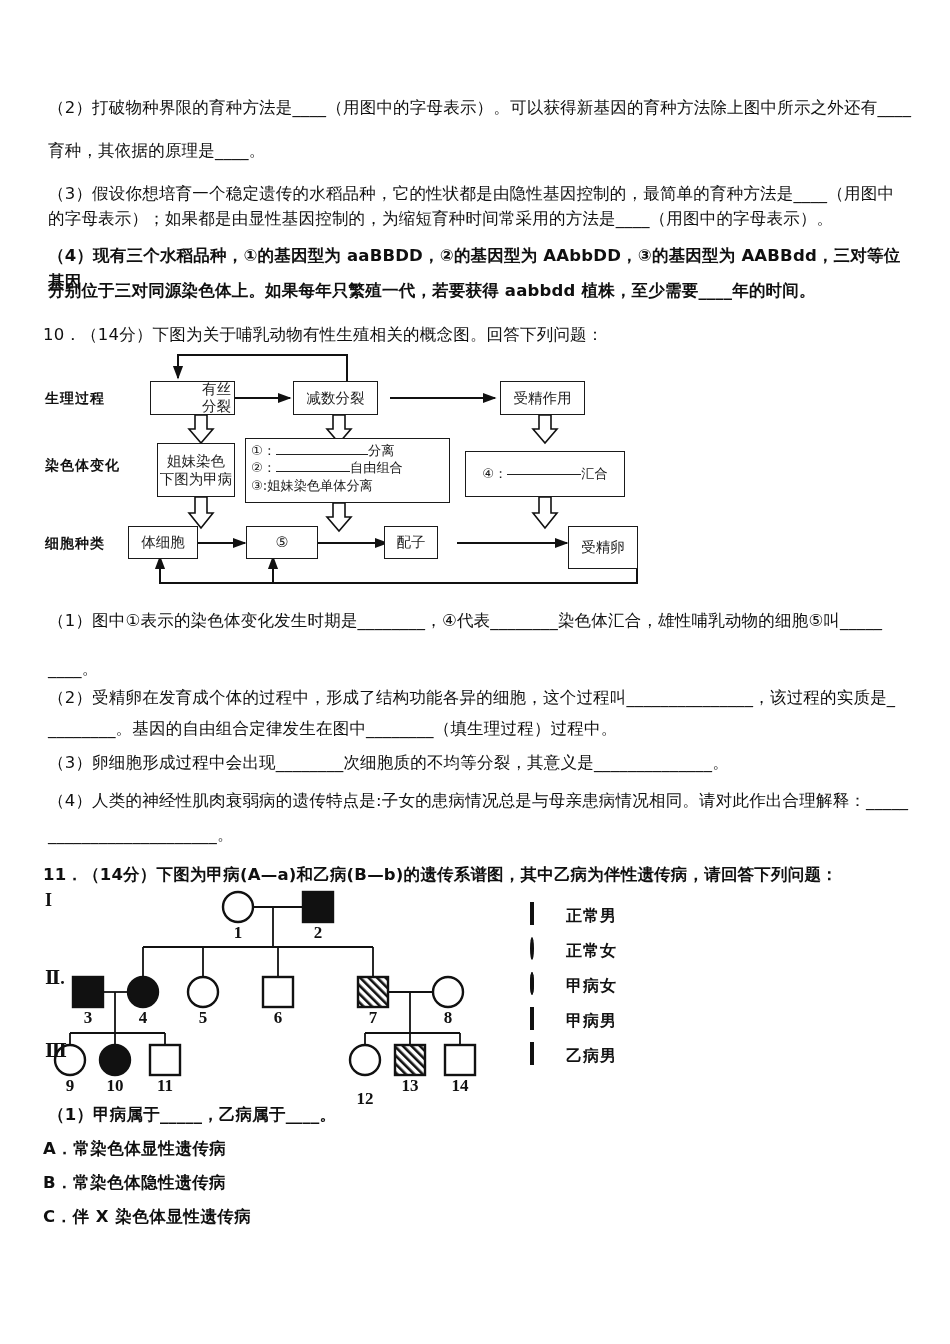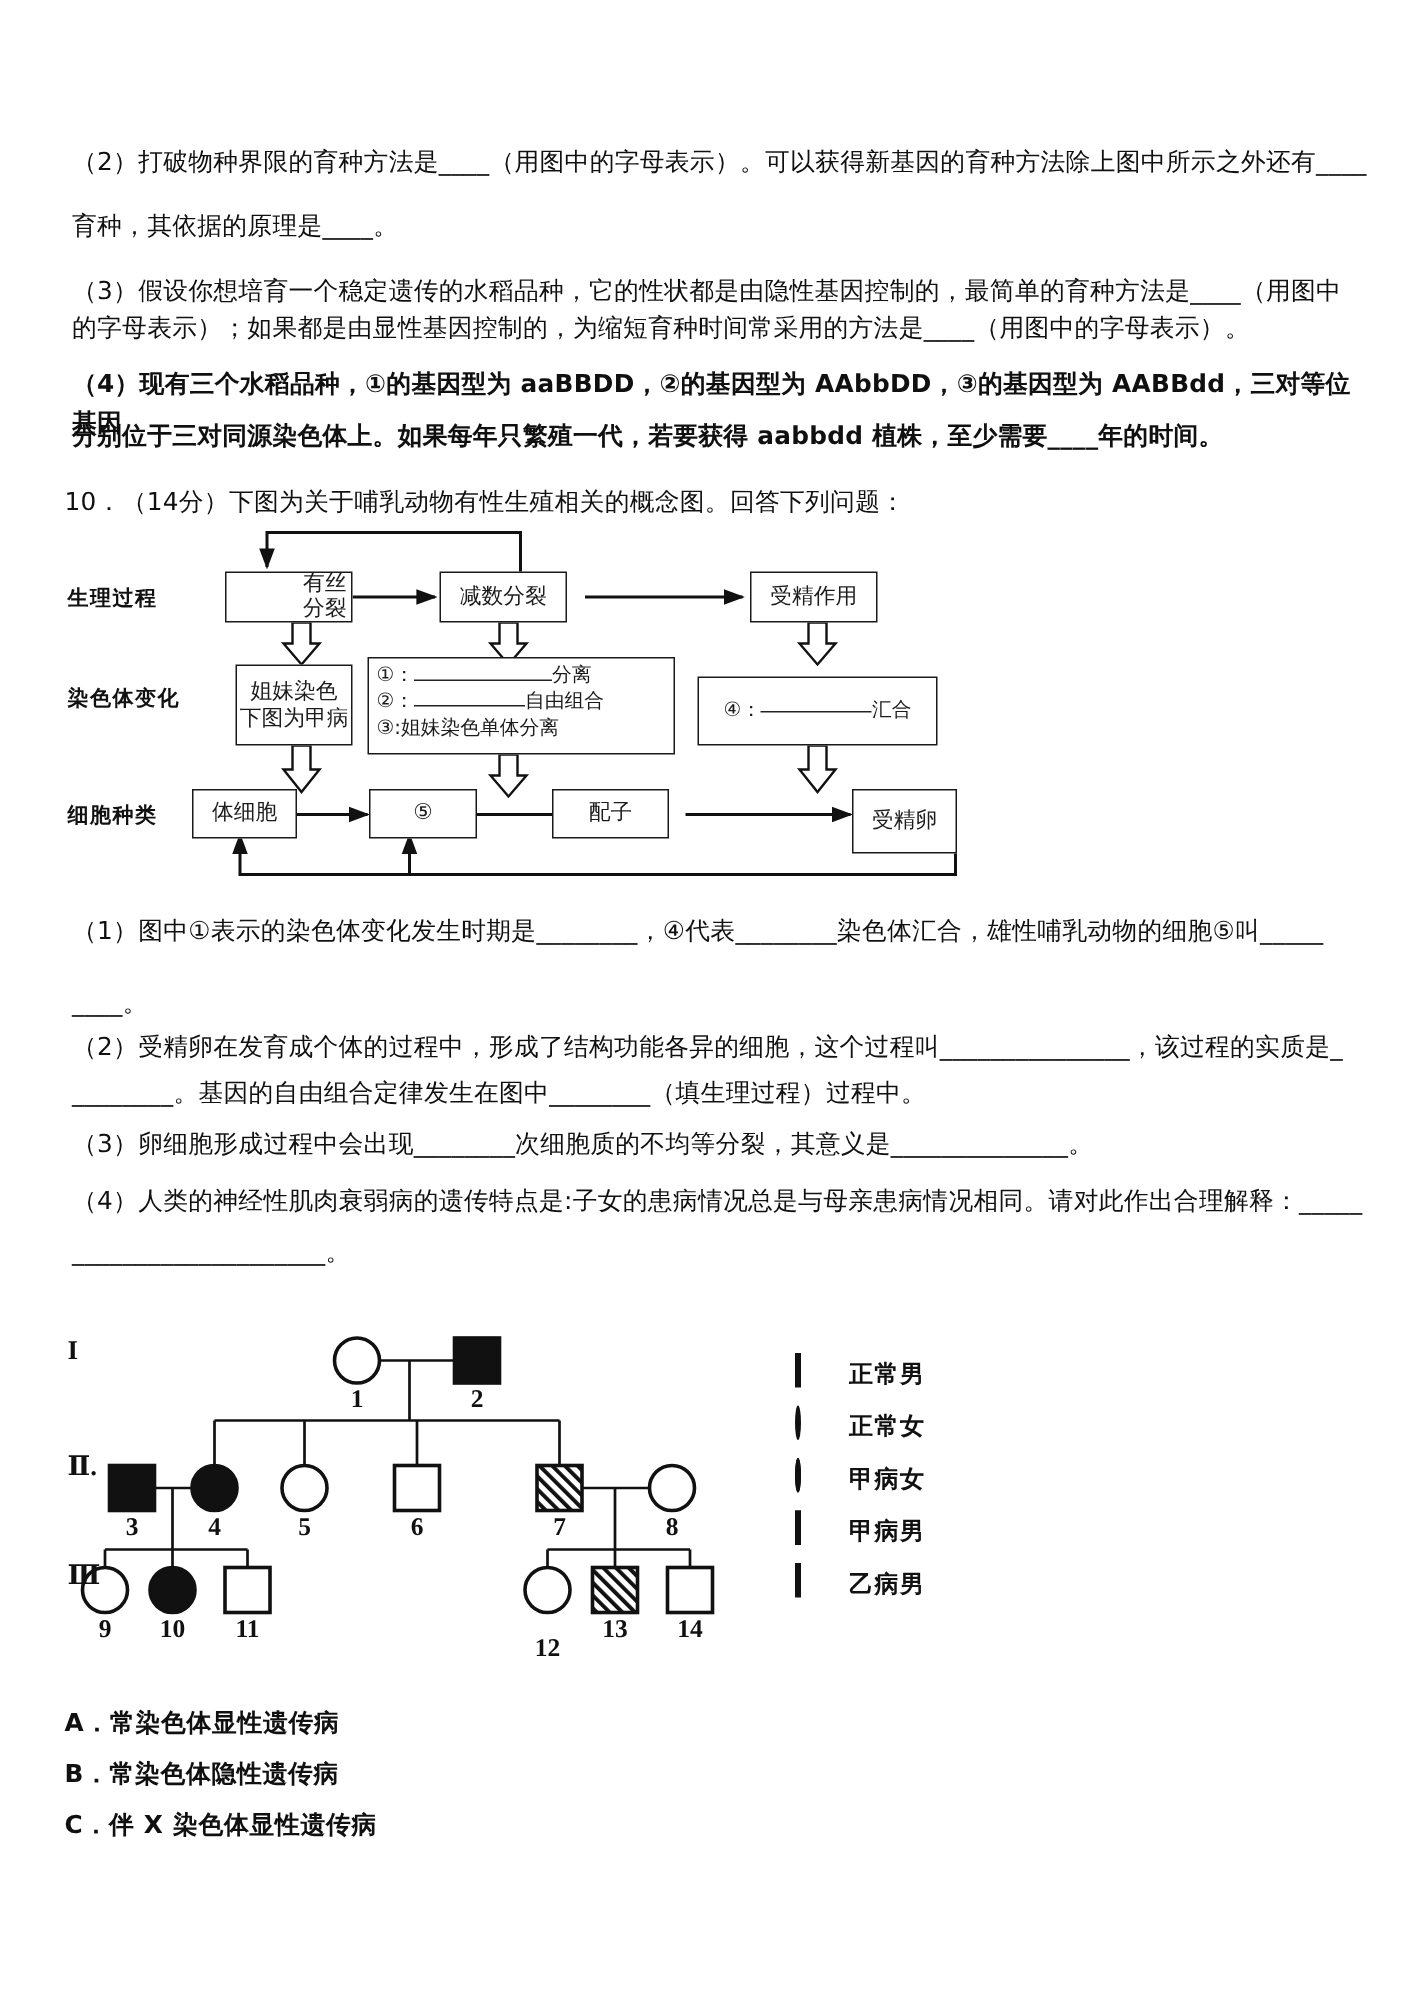--- a/index.html
+++ b/index.html
@@ -248,32 +248,33 @@
     </div>
 
     <div class="cbox multi" style="left:420px; top:106px; width:160px; height:46px; display:flex; align-items:center;">
       <span>④：</span>
         <span class="ul-mid"></span>
         <span>汇合</span>
     </div>
 
     <div class="cbox" style="left:83px; top:181px; width:70px; height:33px;">体细胞</div>
     <div class="cbox" style="left:201px; top:181px; width:72px; height:33px;">⑤</div>
-    <div class="cbox" style="left:323px; top:181px; width:78px; height:33px;">配子</div>
+    <div class="cbox" style="left:339px; top:181px; width:54px; height:33px;">配子</div>
     <div class="cbox" style="left:523px; top:181px; width:70px; height:43px;">受精卵</div>
   </div>
 
   <div class="para" style="left:48px; top:608px; width:880px;">（1）图中①表示的染色体变化发生时期是________，④代表________染色体汇合，雄性哺乳动物的细胞⑤叫_____</div>
   <div class="para" style="left:48px; top:656px; width:880px;">____。</div>
   <div class="para" style="left:48px; top:685px; width:880px;">（2）受精卵在发育成个体的过程中，形成了结构功能各异的细胞，这个过程叫_______________，该过程的实质是_</div>
   <div class="para" style="left:48px; top:716px; width:880px;">________。基因的自由组合定律发生在图中________（填生理过程）过程中。</div>
   <div class="para" style="left:48px; top:750px; width:880px;">（3）卵细胞形成过程中会出现________次细胞质的不均等分裂，其意义是______________。</div>
   <div class="para" style="left:48px; top:788px; width:880px;">（4）人类的神经性肌肉衰弱病的遗传特点是:子女的患病情况总是与母亲患病情况相同。请对此作出合理解释：_____</div>
   <div class="para" style="left:48px; top:822px; width:880px;">____________________。</div>
 
+  <div class="para bold" style="left:43px; top:862px; width:890px;">11．（14分）下图为甲病(A—a)和乙病(B—b)的遗传系谱图，其中乙病为伴性遗传病，请回答下列问题：</div>
 
   <div id="pedigree">
 
     <div class="gen-label" style="left:0px; top:5px;">I</div>
     <div class="gen-label" style="left:0px; top:82px;">Ⅱ.</div>
     <div class="gen-label" style="left:0px; top:155px;">Ⅲ</div>
 
     <svg width="680" height="205" viewBox="0 0 680 205">
       <defs>
         <pattern id="hatch" patternUnits="userSpaceOnUse" width="6" height="6" patternTransform="rotate(-45)">
@@ -364,18 +365,19 @@
     <div class="legend-row">
       <span class="legend-glyph"><span class="g-square-filled"></span></span>
       <span class="legend-text">甲病男</span>
     </div>
     <div class="legend-row">
       <span class="legend-glyph"><span class="g-square-hatch"></span></span>
       <span class="legend-text">乙病男</span>
     </div>
   </div>
 
+  <div class="para bold" style="left:48px; top:1102px; width:880px;">（1）甲病属于_____，乙病属于____。</div>
 
   <div class="opt" style="left:43px; top:1138px;">A．常染色体显性遗传病</div>
   <div class="opt" style="left:43px; top:1172px;">B．常染色体隐性遗传病</div>
   <div class="opt" style="left:43px; top:1206px;">C．伴 X 染色体显性遗传病</div>
 
 </div>
 
 </body></html>

